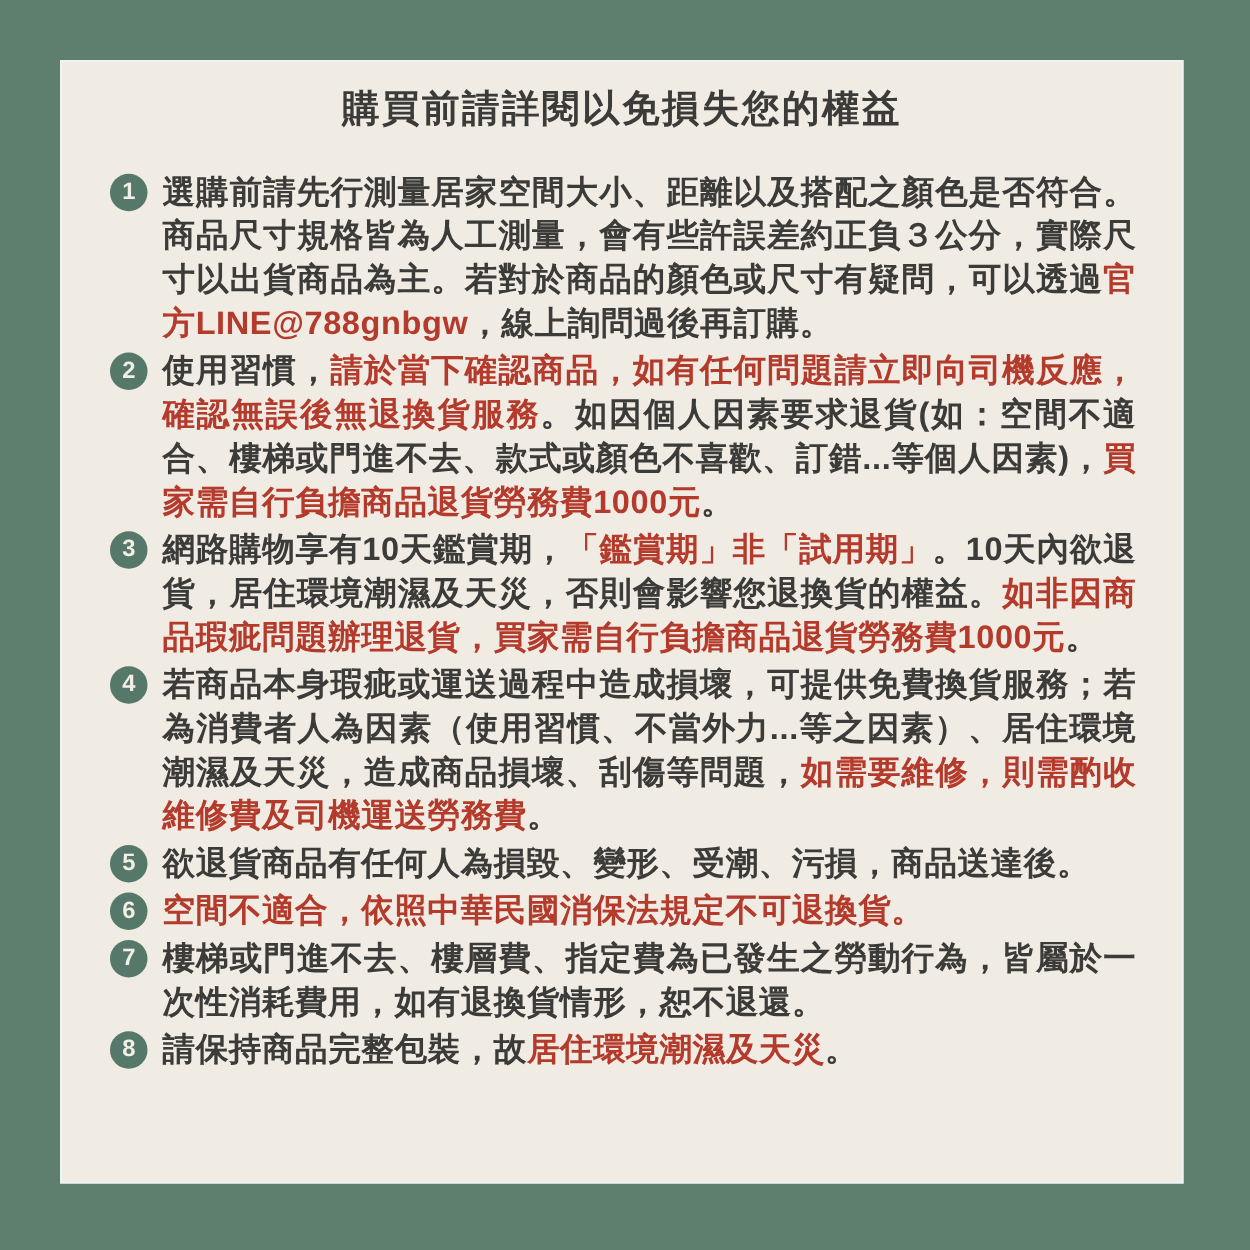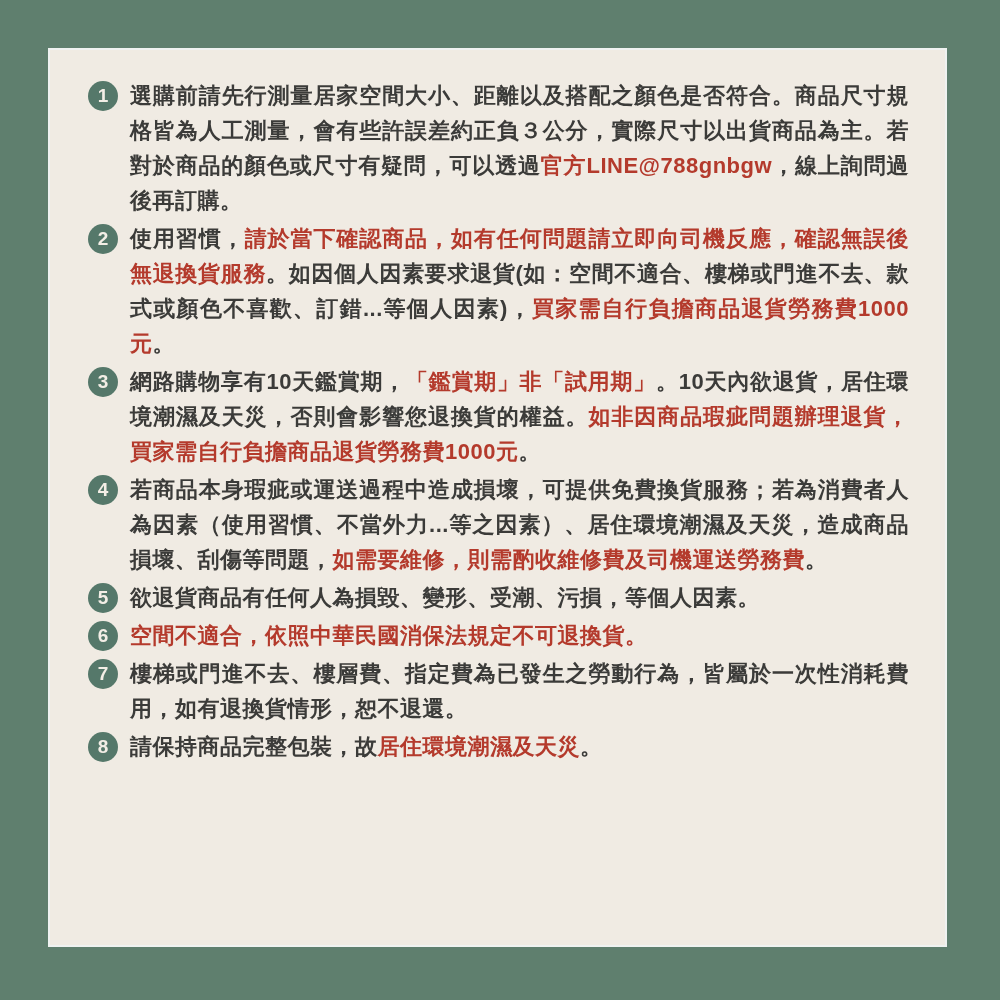--- a/index.html
+++ b/index.html
@@ -31,52 +31,53 @@
     display:flex;align-items:flex-start;margin-bottom:3px;
   }
   .badge{
     flex:0 0 auto;width:30px;height:30px;border-radius:50%;
     background:var(--badge,#55786a);color:#f3eee6;
     display:flex;align-items:center;justify-content:center;
     font-size:19px;font-weight:bold;margin-top:3px;
   }
   .item-text{
     margin:0 0 0 12px;flex:1;
-    font-size:22px;line-height:35px;font-weight:bold;
+    font-size:26px;line-height:35px;font-weight:bold;
     color:var(--ink,#3b3b39);letter-spacing:.5px;
     text-align:justify;
   }
   .item-text .red{color:var(--accent,#b43a2c);}
 </style>
 </head>
 <body style="--frame: #5f7f6e; --card: #f0ebe3; --badge: #55786a; --ink: #3b3b39; --accent: #b43a2c;">
 
 <div class="frame"></div>
 
 <div class="card">
+  <h2 class="page-subtitle">購買前請詳閱以免損失您的權益</h2>
   <div class="notice-list">
       <div class="notice-item">
         <span class="badge">1</span>
         <p class="item-text"><span>選購前請先行測量居家空間大小、距離以及搭配之顏色是否符合。商品尺寸規格皆為人工測量，會有些許誤差約正負３公分，實際尺寸以出貨商品為主。若對於商品的顏色或尺寸有疑問，可以透過</span><span class="red">官方LINE@788gnbgw</span><span>，線上詢問過後再訂購。</span></p>
       </div>
       <div class="notice-item">
         <span class="badge">2</span>
         <p class="item-text"><span>使用習慣，</span><span class="red">請於當下確認商品，如有任何問題請立即向司機反應，確認無誤後無退換貨服務</span><span>。如因個人因素要求退貨(如：空間不適合、樓梯或門進不去、款式或顏色不喜歡、訂錯...等個人因素)，</span><span class="red">買家需自行負擔商品退貨勞務費1000元</span><span>。</span></p>
       </div>
       <div class="notice-item">
         <span class="badge">3</span>
         <p class="item-text"><span>網路購物享有10天鑑賞期，</span><span class="red">「鑑賞期」非「試用期」</span><span>。10天內欲退貨，居住環境潮濕及天災，否則會影響您退換貨的權益。</span><span class="red">如非因商品瑕疵問題辦理退貨，買家需自行負擔商品退貨勞務費1000元</span><span>。</span></p>
       </div>
       <div class="notice-item">
         <span class="badge">4</span>
         <p class="item-text"><span>若商品本身瑕疵或運送過程中造成損壞，可提供免費換貨服務；若為消費者人為因素（使用習慣、不當外力...等之因素）、居住環境潮濕及天災，造成商品損壞、刮傷等問題，</span><span class="red">如需要維修，則需酌收維修費及司機運送勞務費</span><span>。</span></p>
       </div>
       <div class="notice-item">
         <span class="badge">5</span>
-        <p class="item-text"><span>欲退貨商品有任何人為損毀、變形、受潮、污損，等個人因素。</span></p>
+        <p class="item-text"><span>欲退貨商品有任何人為損毀、變形、受潮、污損，商品送達後。</span></p>
       </div>
       <div class="notice-item">
         <span class="badge">6</span>
         <p class="item-text"><span class="red">空間不適合，依照中華民國消保法規定不可退換貨。</span></p>
       </div>
       <div class="notice-item">
         <span class="badge">7</span>
         <p class="item-text"><span>樓梯或門進不去、樓層費、指定費為已發生之勞動行為，皆屬於一次性消耗費用，如有退換貨情形，恕不退還。</span></p>
       </div>
       <div class="notice-item">

